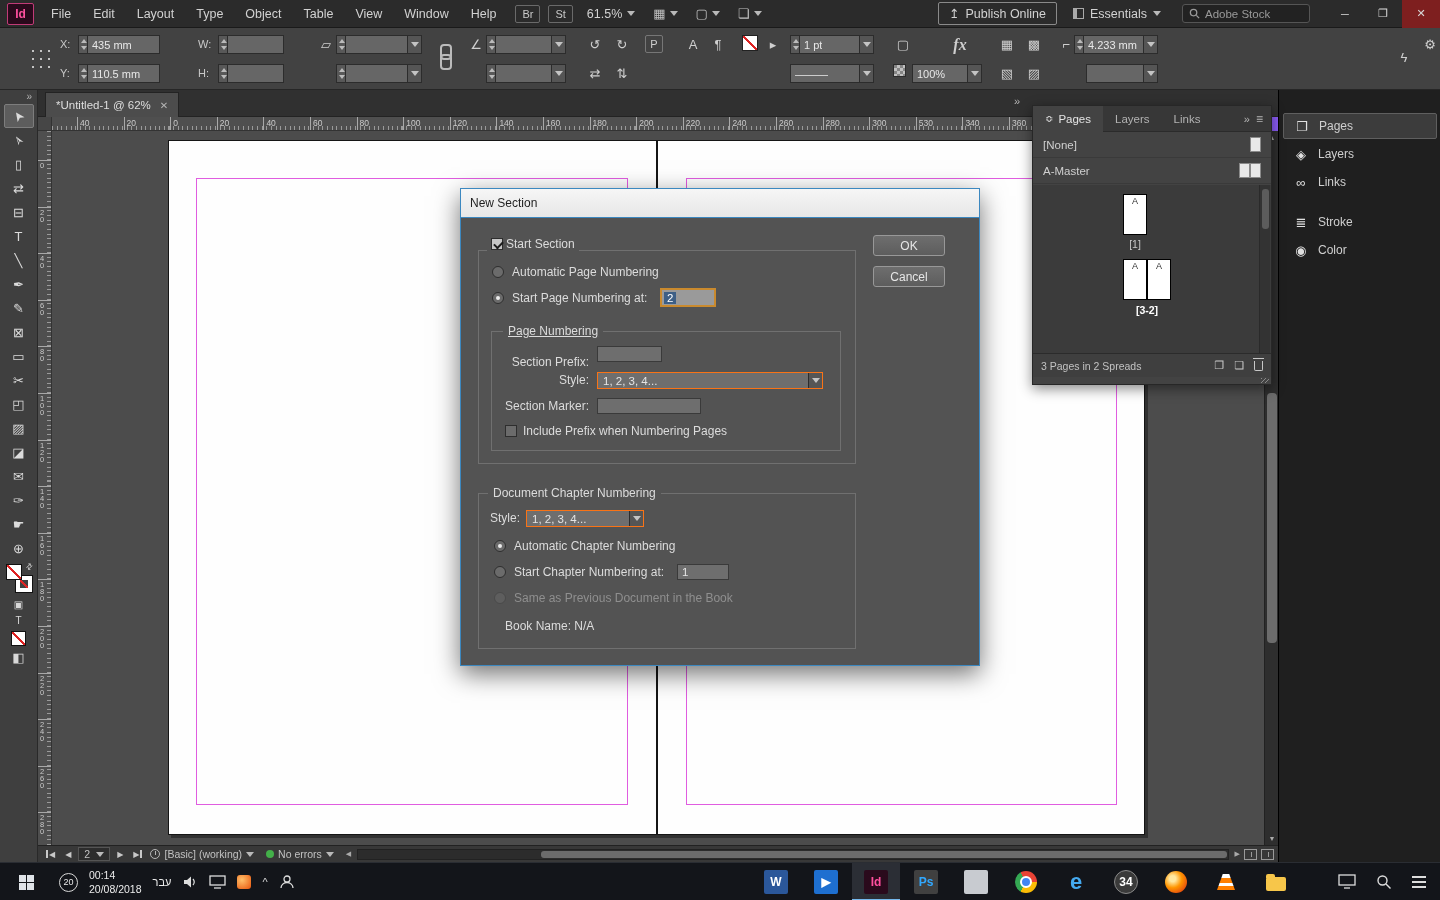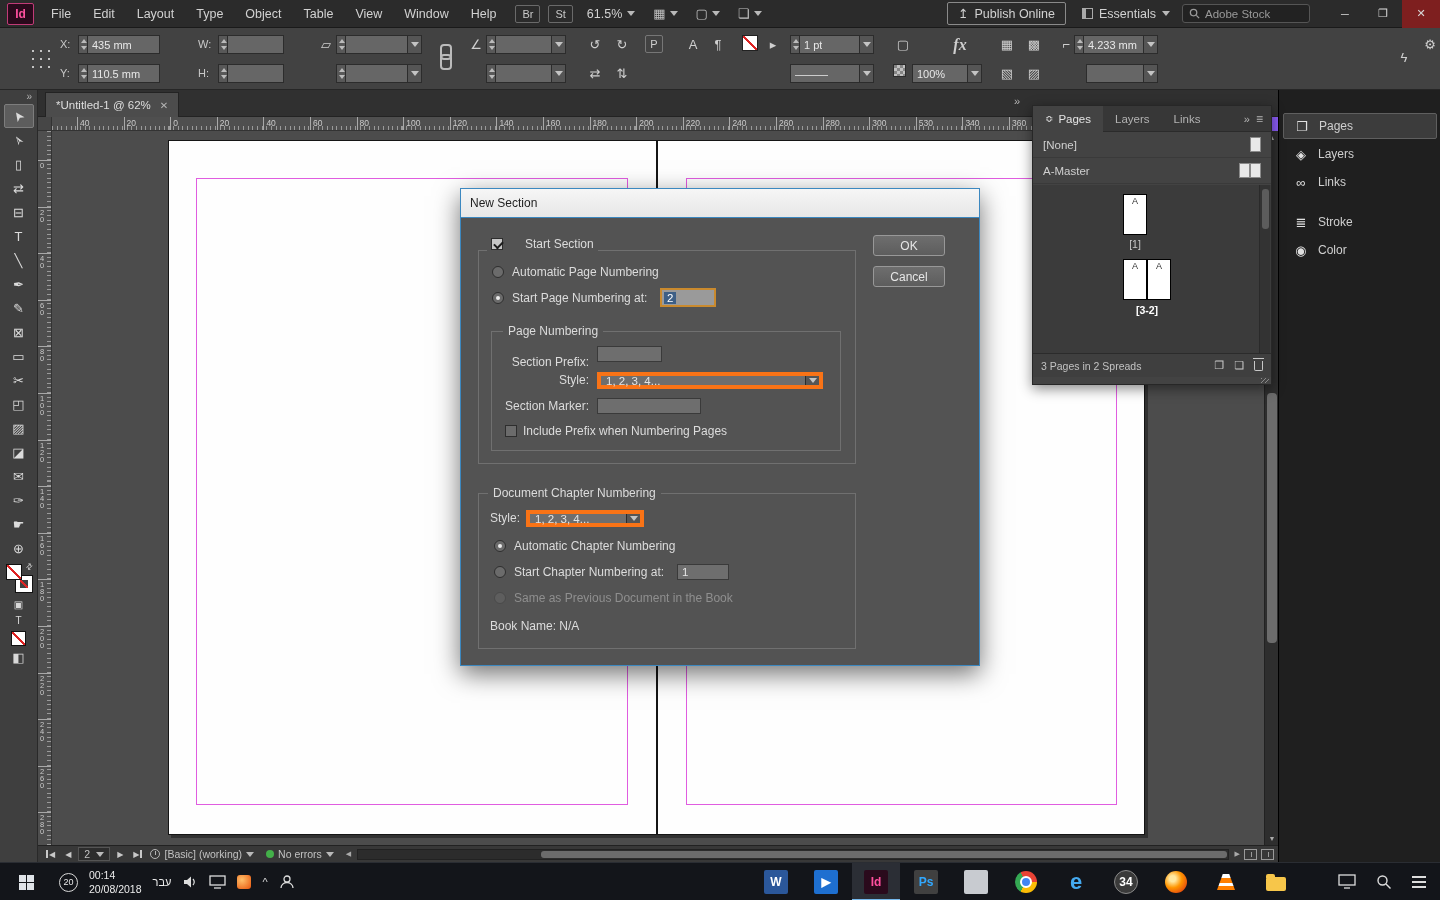--- a/index.html
+++ b/index.html
@@ -14,21 +14,21 @@
     display:flex; align-items:center; justify-content:center; font-weight:bold; font-size:12px; border-radius:2px; }
   .mitem { padding:0 11px; height:28px; display:flex; align-items:center; cursor:default; }
   .mini-btn { border:1px solid #6a6a6a; border-radius:2px; padding:2px 6px; margin-left:8px; font-size:11px; color:#c8c8c8; }
   .zoom-ctl { margin-left:14px; display:flex; align-items:center; gap:5px; }
   .icon-dd { display:flex; align-items:center; gap:4px; margin-left:18px; }
   .menu-glyph { font-size:13px; color:#c0c0c0; }
   .tri { width:0; height:0; border-left:4px solid transparent; border-right:4px solid transparent; border-top:5px solid #b9b9b9; display:inline-block; }
   .publish { border:1px solid #8a8a8a; border-radius:2px; padding:3px 10px; display:flex; gap:6px; align-items:center; margin-left:auto; }
   .workspace { display:flex; align-items:center; gap:6px; margin-left:16px; }
   .ws-icon { width:11px; height:11px; border:1px solid #aaa; border-left-width:4px; }
-  .stock-search { width:128px; height:19px; background:#222; border:1px solid #555; border-radius:3px; margin-left:12px;
+  .stock-search { width:128px; height:19px; background:#222; border:1px solid #555; border-radius:3px; margin-left:21px;
     display:flex; align-items:center; gap:5px; padding:0 6px; color:#9a9a9a; font-size:11.5px; }
   .winbtns { display:flex; margin-left:16px; }
   .winbtn { width:38px; height:28px; display:flex; align-items:center; justify-content:center; font-size:11px; color:#d8d8d8; }
   .winbtn.close { background:#7e1f1f; }
 
   
   #controlbar { position:absolute; left:0; top:28px; width:1440px; height:62px; background:#424242; border-bottom:1px solid #262626; }
   #cb-proxy { position:absolute; left:28px; top:18px; width:22px; height:22px;
     background-image:radial-gradient(#c4c4c4 1.2px, transparent 1.3px); background-size:8px 8px; background-position:1px 1px; }
   .cb-label { position:absolute; font-size:11px; color:#c8c8c8; line-height:19px; }
@@ -150,21 +150,21 @@
   .radio.on::after { content:""; position:absolute; left:3px; top:3px; width:4px; height:4px; border-radius:50%; background:#ededed; }
   .radio.dis { background:#5e5e5e; border-color:#4a4a4a; }
   .check { width:12px; height:12px; background:#6b6b6b; border:1px solid #2e2e2e; display:inline-block; position:relative; }
   .check.on { background:#c6c6c6; }
   .check.on::after { content:""; position:absolute; left:2px; top:2px; width:7px; height:4px;
     border-left:2px solid #1c1c1c; border-bottom:2px solid #1c1c1c; transform:rotate(-45deg); }
   .fld { position:absolute; background:#6e6e6e; border:1px solid #3a3a3a; height:16px; font-size:11.5px; color:#e4e4e4;
     display:flex; align-items:center; padding-left:4px; }
   .fld-focus { position:absolute; background:#9a9a9a; border:2px solid #c98a2e; height:19px; display:flex; align-items:center; padding-left:2px; }
   .fld-focus .selt { background:#3d5f86; color:#fff; padding:0 3px; font-size:11.5px; }
-  .dd { position:absolute; background:#6e6e6e; border:4px solid #f97316; height:17px; display:flex; align-items:center;
+  .dd { position:absolute; background:#6e6e6e; border:1px solid #f97316; height:17px; display:flex; align-items:center;
     font-size:11.5px; color:#e4e4e4; }
   .dd b { padding-left:5px; }
   .btn { position:absolute; left:412px; width:72px; height:21px; background:linear-gradient(#6e6e6e,#5d5d5d);
     border:1px solid #989898; border-radius:3px; color:#e6e6e6; display:flex; align-items:center; justify-content:center; font-size:12px; }
 
   
   #taskbar { position:absolute; left:0; bottom:0; width:1440px; height:38px; background:#13151a; border-top:1px solid #2a2d33; }
   #tb-left { position:absolute; left:0; top:0; height:38px; display:flex; align-items:center; gap:11px; padding-left:4px; }
   .startbtn { width:44px; height:38px; display:flex; align-items:center; justify-content:center; }
   .winlogo { display:grid; grid-template-columns:7px 7px; grid-template-rows:7px 7px; gap:1px; }
@@ -599,36 +599,36 @@
   </div>
   <div class="pp-grip"></div>
 </div>
 
 <div id="dialog">
   <div class="dlg-title">
     <span>New Section</span>
   </div>
 
   <div class="fset" style="left:17px; top:61px; width:378px; height:214px;"></div>
-  <span class="abs" style="left:26px; top:48px; background:#535353; padding:0 4px; display:flex; gap:22px; align-items:center; z-index:2;">
+  <span class="abs" style="left:26px; top:48px; background:#535353; padding:0 4px; display:flex; gap:3px; align-items:center; z-index:2;">
     <span class="check on"></span>
     <span class="dlg-label">Start Section</span>
   </span>
 
   <span class="abs" style="left:31px; top:77px;"><span class="radio"></span></span>
   <span class="abs dlg-label" style="left:51px; top:76px;">Automatic Page Numbering</span>
 
   <span class="abs" style="left:31px; top:103px;"><span class="radio on"></span></span>
   <span class="abs dlg-label" style="left:51px; top:102px;">Start Page Numbering at:</span>
   <span class="fld-focus" style="left:199px; top:99px; width:56px;">
     <span class="selt">2</span>
   </span>
 
   <div class="fset" style="left:30px; top:142px; width:350px; height:120px;"></div>
-  <span class="legend" style="left:42px; top:135px;">Page Numbering</span>
+  <span class="legend" style="left:42px; top:135px;text-decoration:underline;">Page Numbering</span>
 
   <span class="abs dlg-label" style="left:46px; top:158px; width:82px; text-align:right;margin-top:8px;">Section Prefix:</span>
   <span class="fld" style="left:136px; top:157px; width:65px;"></span>
 
   <span class="abs dlg-label" style="left:46px; top:184px; width:82px; text-align:right;">Style:</span>
   <span class="dd" style="left:136px; top:183px; width:226px;">
     <b>1, 2, 3, 4...</b>
     <span class="dda"></span>
   </span>
 
@@ -652,21 +652,21 @@
 
   <span class="abs" style="left:33px; top:377px;"><span class="radio"></span></span>
   <span class="abs dlg-label" style="left:53px; top:376px;">Start Chapter Numbering at:</span>
   <span class="fld" style="left:216px; top:375px; width:52px;">
     <span>1</span>
   </span>
 
   <span class="abs" style="left:33px; top:403px;"><span class="radio dis"></span></span>
   <span class="abs dlg-label dim" style="left:53px; top:402px;">Same as Previous Document in the Book</span>
 
-  <span class="abs dlg-label" style="left:29px; top:430px;">Book Name: N/A</span>
+  <span class="abs dlg-label" style="left:44px; top:430px;">Book Name: N/A</span>
 
   <span class="btn" style="top:46px;">OK</span>
   <span class="btn" style="top:77px;">Cancel</span>
 </div>
 
 <div id="taskbar">
   <div id="tb-left">
     <span class="startbtn">
       <span class="winlogo">
           <span></span>

